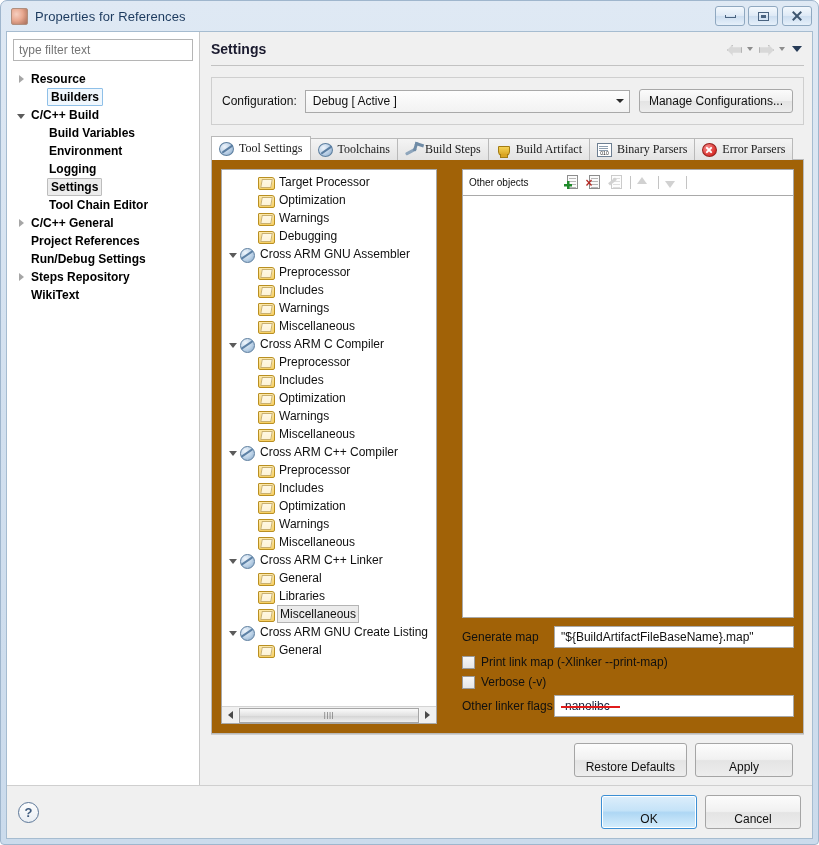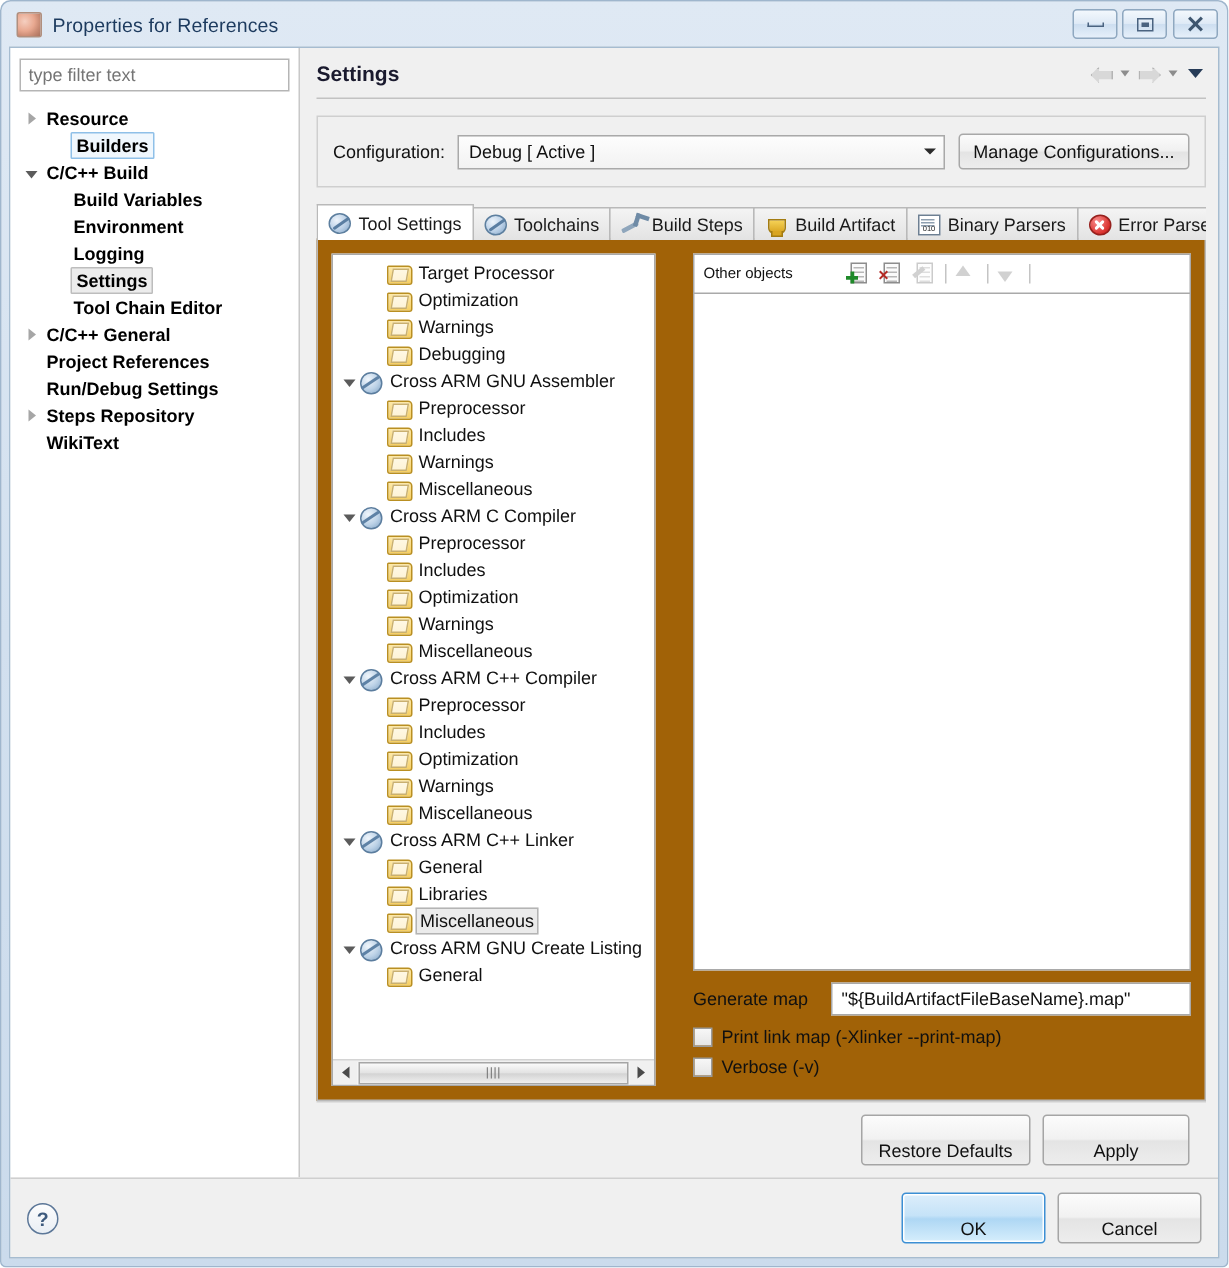--- a/index.html
+++ b/index.html
@@ -236,20 +236,21 @@
   }
 
   
   #tabstrip {
     margin-top: 11px;
     display: flex;
     align-items: flex-end;
     height: 24px;
     position: relative;
     overflow: hidden;
+    font-family: Liberation Serif, serif;
   }
   .tab {
     display: flex; align-items: center; gap: 5px;
     height: 22px;
     padding: 0 7px;
     font-size: 12px;
     border: 1px solid #b9b9b9;
     border-bottom: none;
     background: linear-gradient(180deg,#f4f4f4 0%, #e3e3e3 100%);
     margin-right: -1px;
@@ -964,20 +965,27 @@
                   <label class="frow-check">
                     <span class="cbox"></span>
                     <span class="cb-label">Print link map (-Xlinker --print-map)</span>
                   </label>
                   <label class="frow-check">
                     <span class="cbox"></span>
                     <span class="cb-label">Verbose (-v)</span>
                   </label>
                 </div>
 
+              <div class="frow">
+                <span class="frow-label" id="other-flags-label">Other linker flags</span>
+                <span id="other-flags-wrap">
+                  <input id="other-flags-input" type="text" value="-nanolibc" style="">
+                  <span id="flag-strike" style="width: 59px;"></span>
+                </span>
+              </div>
 
             </div>
           </div>
         </div>
 
         <div id="footer-top">
           <button class="btn wide">Restore Defaults</button>
           <button class="btn wide">Apply</button>
         </div>
 

